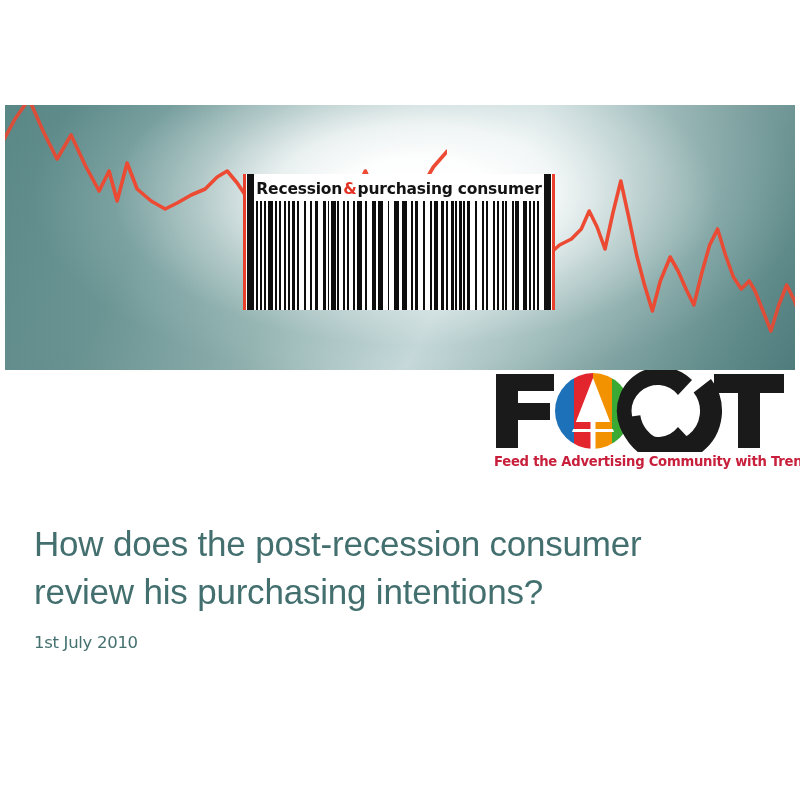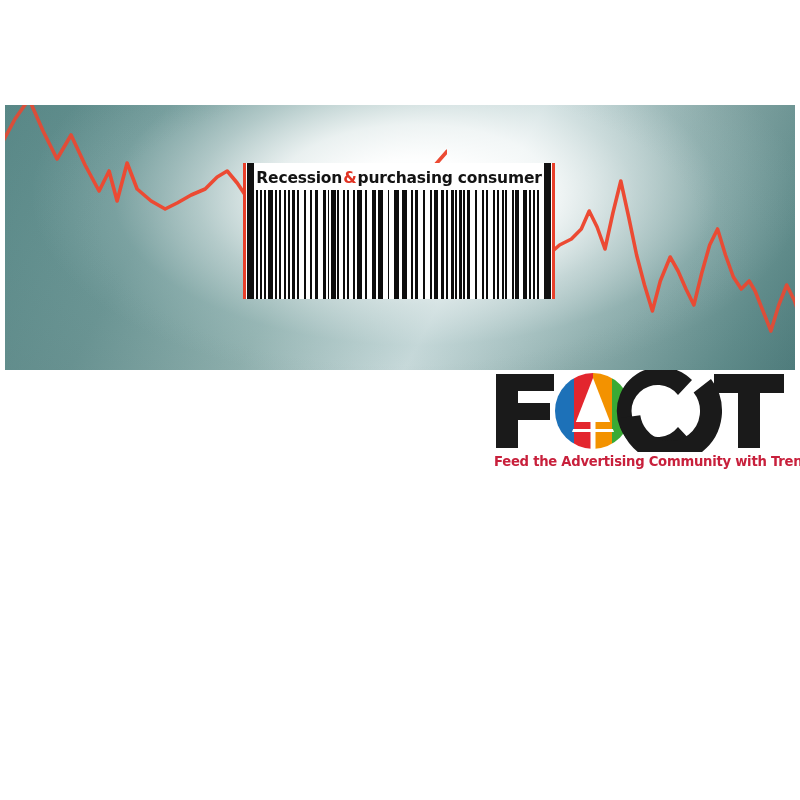--- a/index.html
+++ b/index.html
@@ -71,21 +71,21 @@
     top: 0;
     height: 100%;
   }
   #trend-left { left: 0; width: 56%; }
   #trend-right { right: 0; width: 34%; }
 
   
   #barcode-block {
     position: absolute;
     left: 243px;
-    top: 163px;
+    top: 174px;
     width: 312px;
     height: 136px;
     background: #ffffff;
     display: flex;
     flex-direction: column;
   }
   #barcode-red-left, #barcode-red-right {
     position: absolute;
     top: 0;
     width: 3px;
@@ -367,14 +367,21 @@
       </g>
 
       <g>
         <path d="M222,4 L292,4 L292,23 L268,23 L268,78 L246,78 L246,23 L222,23 Z" fill="#1a1a1a"></path>
       </g>
     </svg>
 
     <div id="fact-tagline">Feed the Advertising Community with Trends</div>
   </div>
 
+  <div id="title-block">
+    <h1 id="slide-title">
+      <span>How does the post-recession consumer</span><br>
+      <span>review his purchasing intentions?</span>
+    </h1>
+    <div id="slide-date">1st July 2010</div>
+  </div>
 
 </div>
 
 </body></html>

